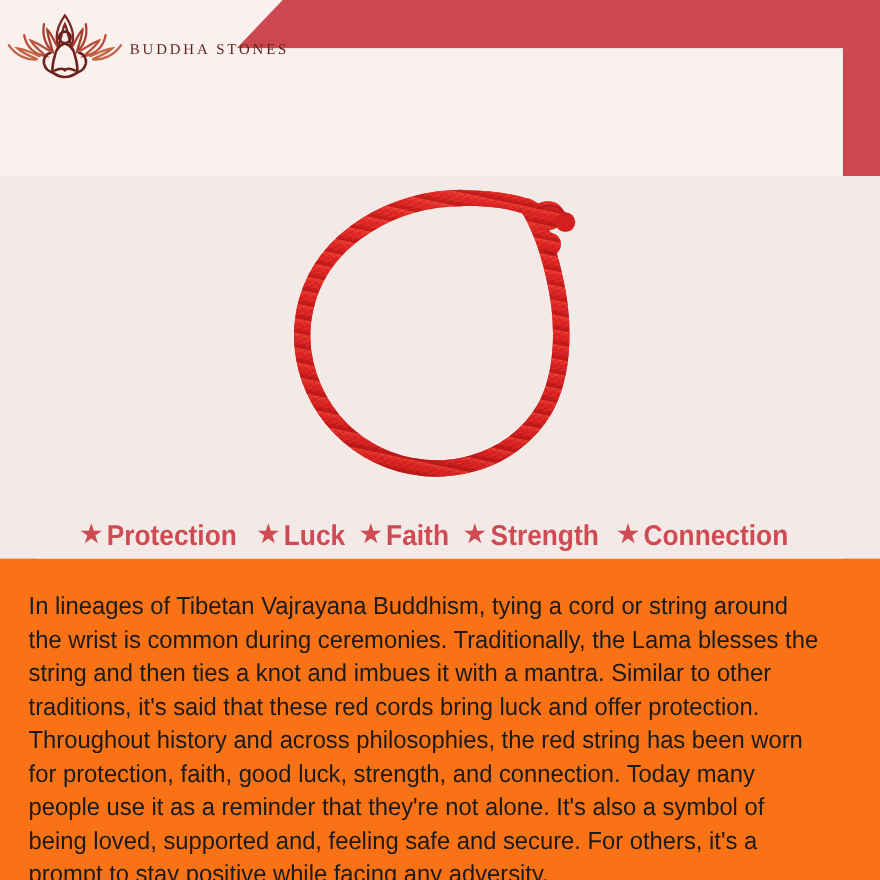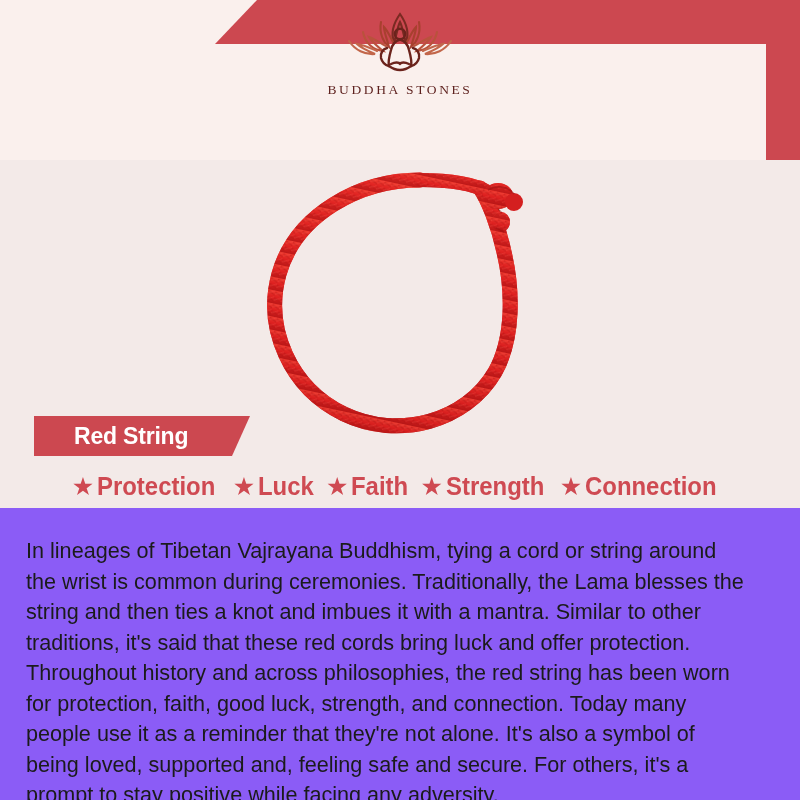--- a/index.html
+++ b/index.html
@@ -63,21 +63,21 @@
     left: 0;
     width: 800px;
     height: 160px;
   }
   .logo-wrap {
     position: absolute;
     top: 8px;
     left: 0;
     width: 800px;
     display: flex;
-    flex-direction: column;
+    flex-direction: row;
     align-items: center;
   }
   .logo-mark {
     width: 118px;
     height: 72px;
     display: block;
   }
   .logo-word {
     margin-top: 2px;
     font-family: "Liberation Serif", serif;
@@ -178,21 +178,21 @@
     transform-origin: left center;
   }
 
   
   .body-panel {
     position: absolute;
     top: 508px;
     left: 0;
     width: 800px;
     height: 292px;
-    background: #8b5cf6;
+    background: #f97316;
   }
   .body-text {
     position: absolute;
     top: 6px;
     left: 26px;
     width: 748px;
     font-family: "Liberation Sans Narrow", "Liberation Sans", sans-serif;
     font-size: 22.4px;
     line-height: 30.5px;
     color: #1b1b1b;
@@ -271,23 +271,20 @@
       <ellipse cx="246" cy="30" rx="15" ry="13" fill="url(#cordg)"></ellipse>
       <ellipse cx="246" cy="30" rx="15" ry="13" fill="url(#braid)" opacity="0.8"></ellipse>
       <ellipse cx="262" cy="36" rx="9" ry="9" fill="#d41f1f"></ellipse>
       <path d="M236 24 C 244 19, 256 20, 262 28" fill="none" stroke="#a11212" stroke-width="1.6" opacity="0.6"></path>
       <ellipse cx="249" cy="56" rx="9" ry="10" fill="url(#cordg)"></ellipse>
       <ellipse cx="249" cy="56" rx="9" ry="10" fill="url(#braid)" opacity="0.8"></ellipse>
       <path d="M246 43 L250 47 M244 62 L252 66" stroke="#9e1111" stroke-width="1.5" opacity="0.55" fill="none"></path>
     </svg>
   </div>
 
-  <div class="ribbon">
-    <span class="ribbon-label">Red String</span>
-  </div>
 
   <div class="benefits">
     <div class="benefit">
       <span class="benefit-star">★</span>
       <span class="benefit-label">Protection</span>
     </div>
     <div class="benefit">
       <span class="benefit-star">★</span>
       <span class="benefit-label">Luck</span>
     </div>

